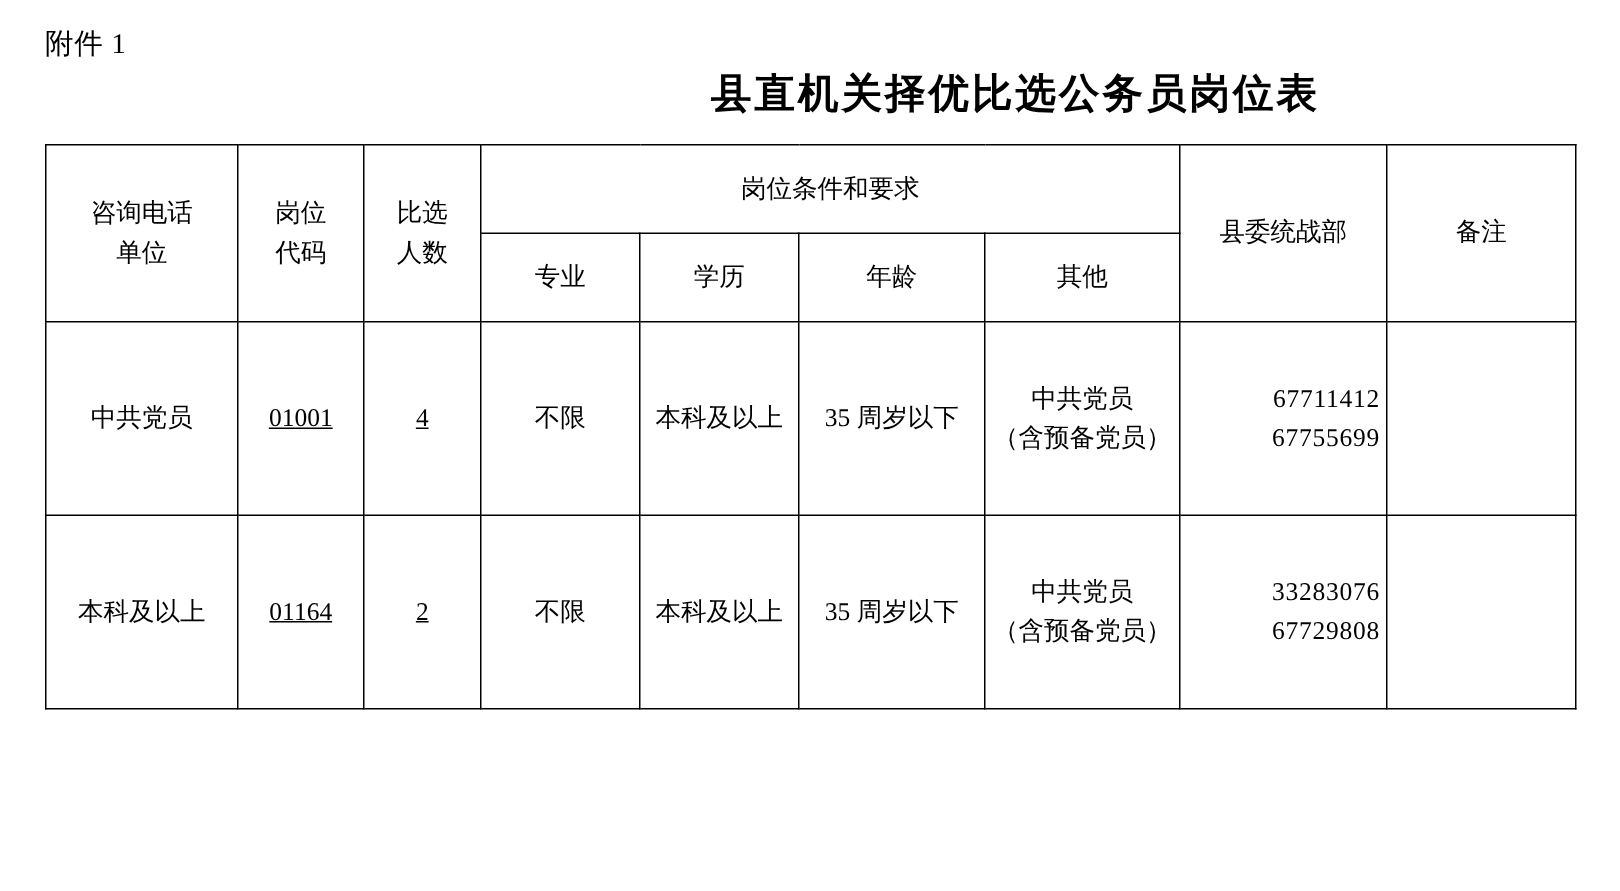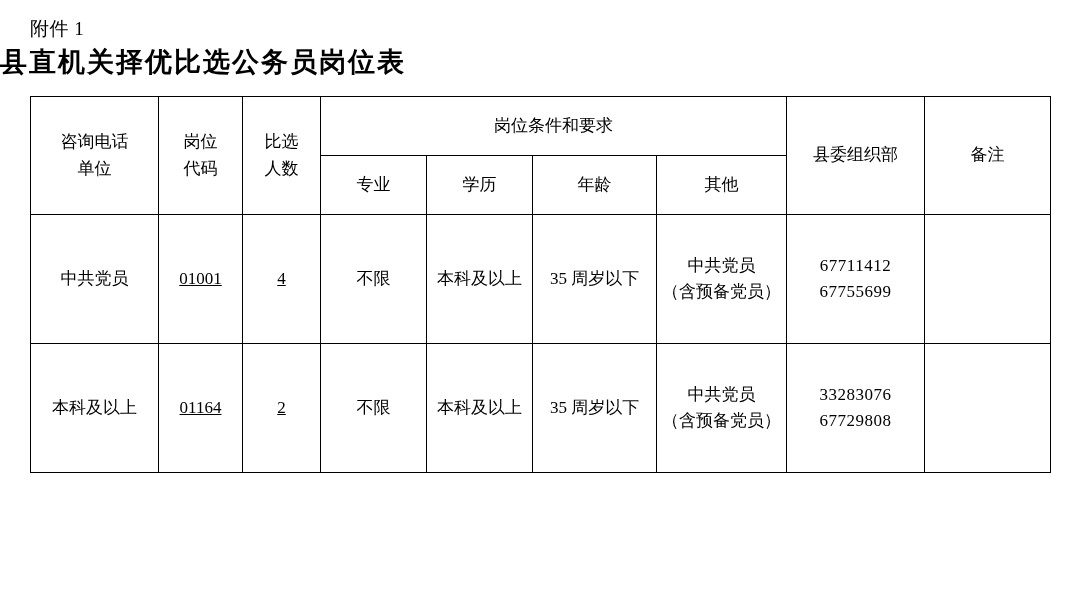--- a/index.html
+++ b/index.html
@@ -28,21 +28,21 @@
     top: 16px;
     font-size: 19px;
     letter-spacing: 0.5px;
     font-family: "Liberation Serif", "DejaVu Serif", serif;
   }
   .doc-title {
     position: absolute;
     left: 0;
     right: 0;
     top: 44px;
-    text-align: left;
+    text-align: right;
     font-size: 27px;
     font-weight: bold;
     letter-spacing: 2px;
     font-family: "Liberation Serif", "DejaVu Serif", serif;
   }
   table.job-table {
     position: absolute;
     left: 30px;
     top: 96px;
     width: 1020px;
@@ -66,21 +66,21 @@
   .num-cell { font-family: "Liberation Serif", "DejaVu Serif", serif; text-decoration: underline; }
   .col-unit { width: 128px; }
   .col-code { width: 84px; }
   .col-count { width: 78px; }
   .col-major { width: 106px; }
   .col-edu { width: 106px; }
   .col-age { width: 124px; }
   .col-other { width: 130px; }
   .col-phone { width: 138px; }
   .col-remark { width: 126px; }
-  .phone-line { display: block; letter-spacing: 0.5px; }
+  .phone-line { display: block; letter-spacing: 0.5px; text-align: right; }
 </style>
 </head>
 <body>
 
 <div class="page">
 
   <div class="attachment-label">附件 1</div>
 
   <div class="doc-title">县直机关择优比选公务员岗位表</div>
 
@@ -98,21 +98,21 @@
     </colgroup>
     <thead>
       <tr>
         <th class="hdr-tall cell-multiline" rowspan="2">咨询电话
 单位</th>
         <th class="hdr-tall cell-multiline" rowspan="2">岗位
 代码</th>
         <th class="hdr-tall cell-multiline" rowspan="2">比选
 人数</th>
         <th class="hdr-tall" colspan="4">岗位条件和要求</th>
-        <th class="hdr-tall" rowspan="2">县委组织部</th>
+        <th class="hdr-tall" rowspan="2">县委统战部</th>
         <th class="hdr-tall" rowspan="2">备注</th>
       </tr>
       <tr>
         <th class="hdr-sub">专业</th>
         <th class="hdr-sub">学历</th>
         <th class="hdr-sub">年龄</th>
         <th class="hdr-sub">其他</th>
       </tr>
     </thead>
     <tbody>

